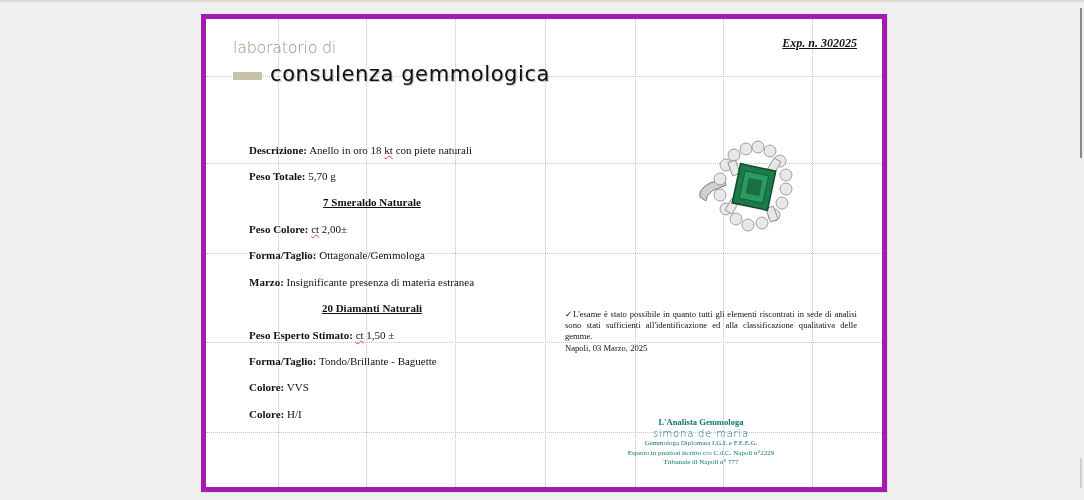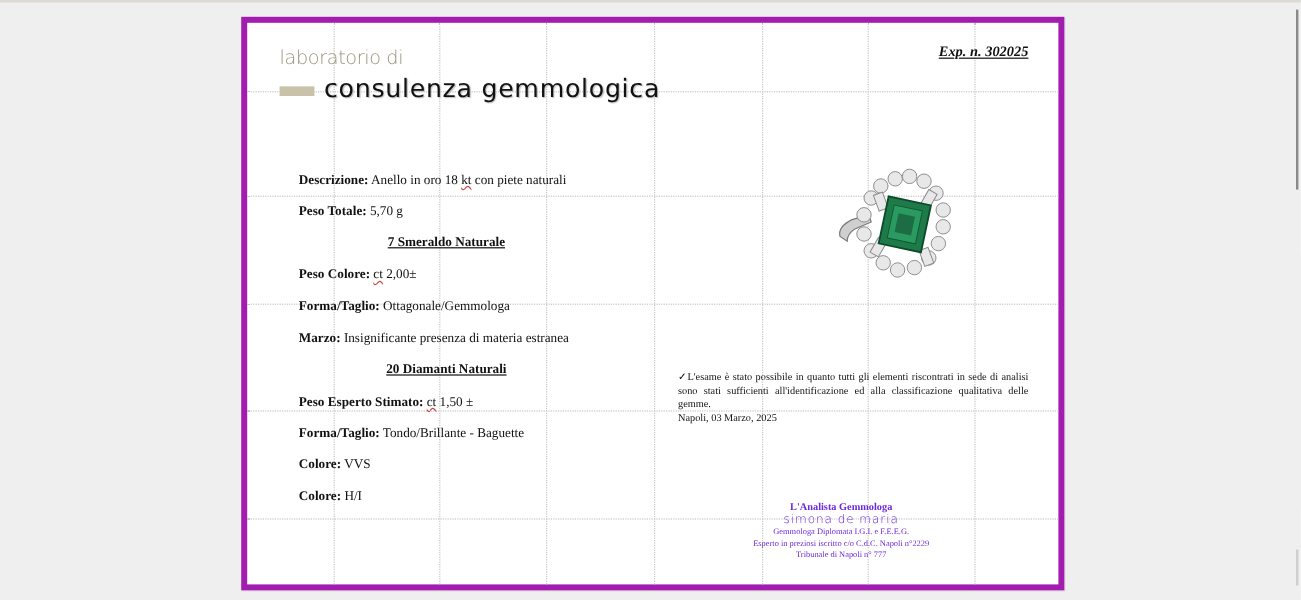--- a/index.html
+++ b/index.html
@@ -43,21 +43,21 @@
     .squiggle { text-decoration: underline wavy #d04040; text-decoration-thickness: 1px; }
     .ring {
       position: absolute; left: 488px; top: 120px; width: 100px; height: 95px;
     }
     .notes {
       position: absolute; left: 359px; top: 290px; width: 292px;
       font-size: 8.6px; line-height: 11.2px; color: #111; text-align: justify;
     }
     .notes p { margin: 0; }
     .date { text-align: left; }
-    .sig { position: absolute; left: 395px; top: 398px; width: 200px; text-align: center; color: #6d28d9; }
+    .sig { position: absolute; left: 395px; top: 398px; width: 200px; text-align: center; color: #0f766e; }
     .sig-title { font-weight: bold; font-size: 8.6px; }
     .sig-name { font-family: "DejaVu Sans", sans-serif; font-size: 10px; letter-spacing: 0.8px; font-weight: 200; margin-top: 1px; }
     .sig-line { font-size: 7px; line-height: 9.5px; }
   </style>
 </head>
 <body>
 
 <div class="topline"></div>
 <div class="scrollbar"></div>
 <div class="scrollbar-bottom"></div>

